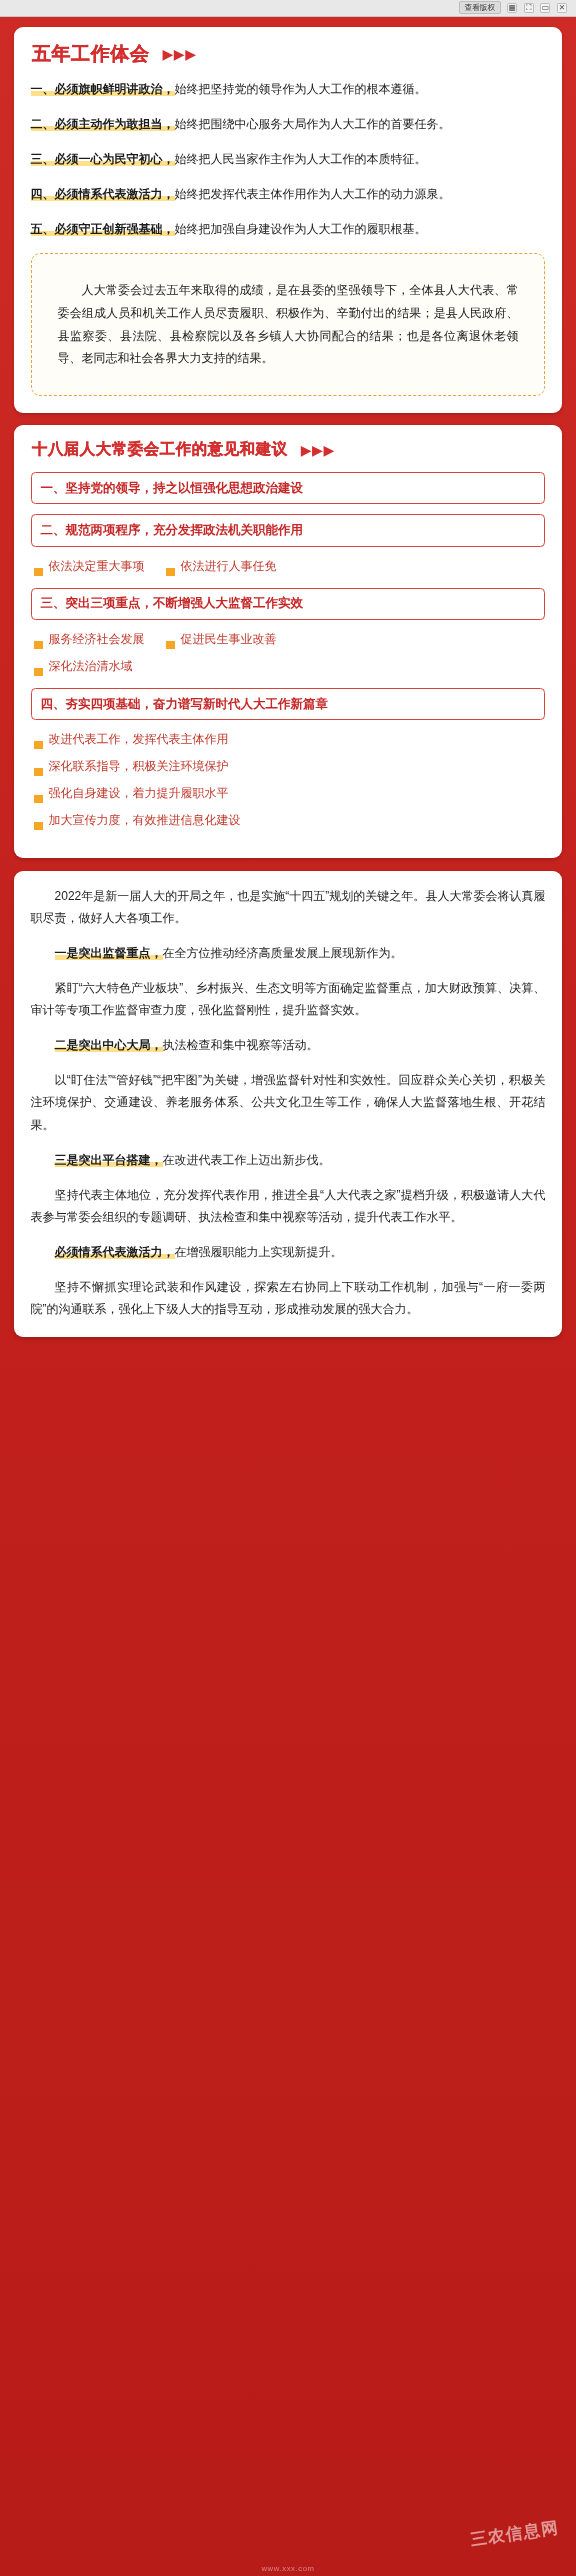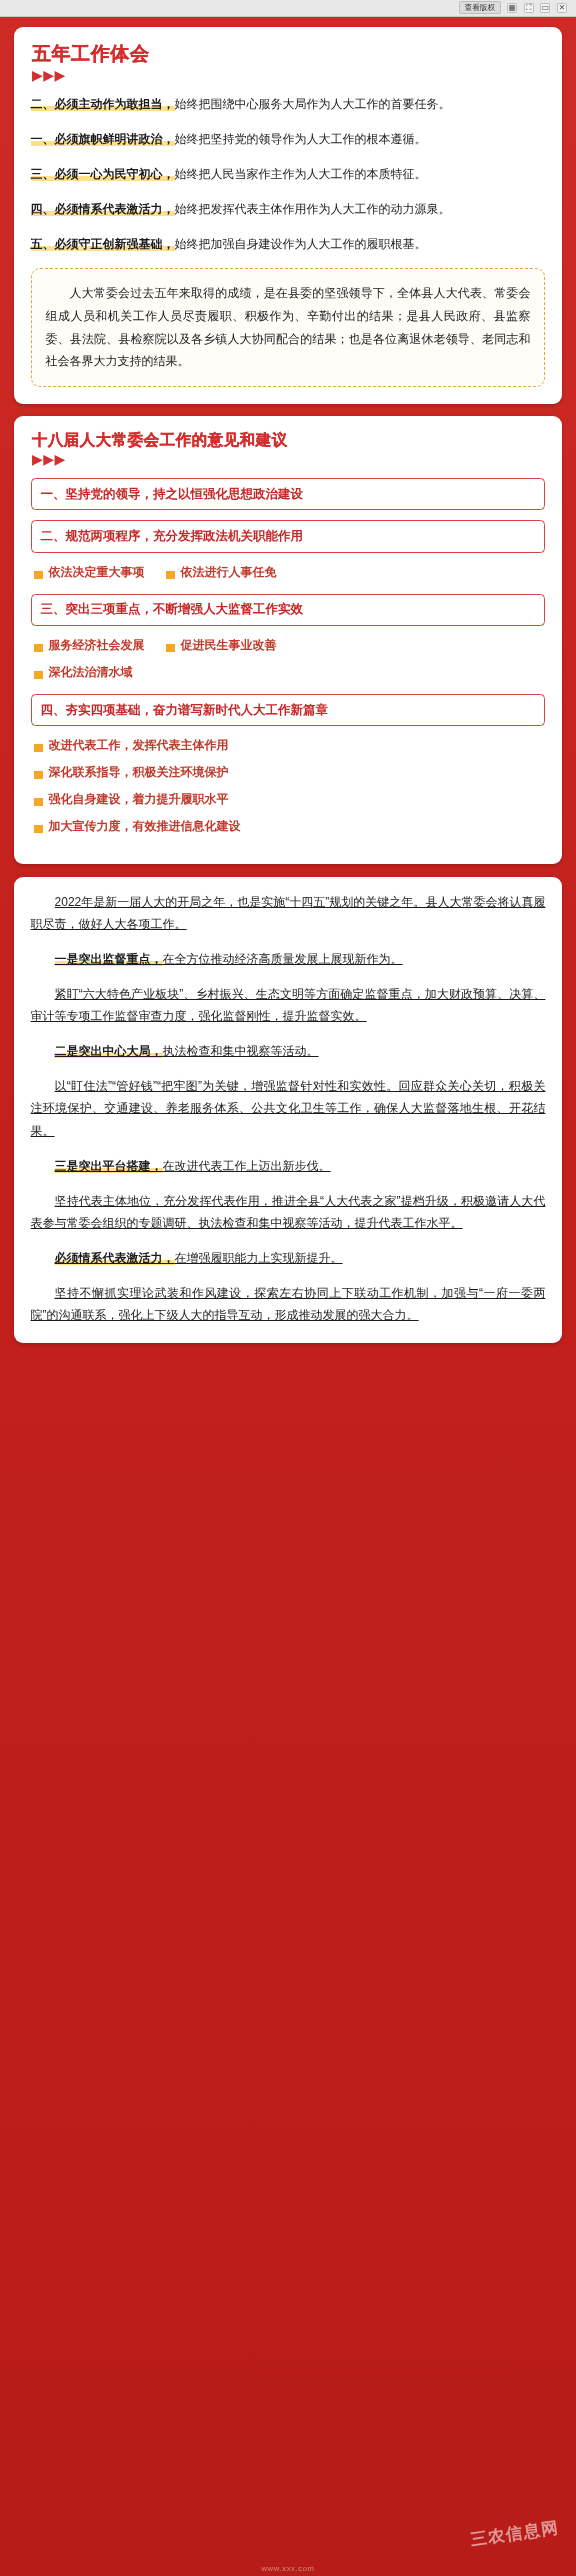--- a/index.html
+++ b/index.html
@@ -50,23 +50,23 @@
   .card {
     background:#ffffff;
     border-radius:9px;
     padding:14px 16.6px 16.6px 16.6px;
     margin-bottom:12.8px;
     box-shadow:0 1.3px 3.8px rgba(0,0,0,.18);
   }
 
   .sec-title {
     display:flex;
-    gap:1px;
+    align-items:center;
+    gap:13px;
     margin:0 0 11.5px 1.3px;
-    flex-direction:column;
   }
   .sec-title .txt {
     font-size:19px;
     font-weight:bold;
     color:#d32f2f;
     letter-spacing:0.6px;
     -webkit-text-stroke:0.3px #d32f2f;
   }
   .sec-title.small .txt { font-size:15.4px; }
   .arrows {
@@ -80,33 +80,33 @@
     font-size:12px;
     line-height:1.85;
     color:#1c1c1c;
     margin:0 0 12.8px 0;
     text-align:justify;
   }
   .para .hl {
     background:linear-gradient(transparent 62%, #ffe08a 62%);
     font-weight:bold;
   }
-  .para.indent { text-indent:2em;text-decoration:underline; }
+  .para.indent { text-indent:2em; }
   .para:last-child { margin-bottom:0; }
 
   
   .dashed {
     border:1.3px dashed #e8a33d;
     border-radius:9px;
     padding:12.8px 14px;
     margin-top:3.8px;
     background:#fffdf7;
   }
   .dashed p {
-    margin:0;
+    margin:12px;
     font-size:12px;
     line-height:1.9;
     text-indent:2em;
     text-align:justify;
   }
 
   
   .obox {
     border:1px solid #d9443c;
     border-radius:4.5px;
@@ -114,25 +114,25 @@
     margin:0 0 10.2px 0;
     font-size:12.5px;
     font-weight:bold;
     color:#c62828;
     line-height:1.5;
   }
   .sub-list { margin:0 0 11.5px 3.8px; }
   .sub-row { display:flex; flex-wrap:wrap; gap:22px; margin-bottom:7.7px; }
   .sub {
     display:flex;
-    align-items:center;
+    align-items:flex-end;
     gap:5.8px;
     font-size:12px;
     color:#c0392b;
-    font-weight:bold;
+    font-weight:normal;
     line-height:1.6;
   }
   .sq {
     width:8.3px; height:8.3px;
     background:#f5a623;
     display:inline-block;
     margin-top:4.5px;
     flex:0 0 auto;
   }
   .sub.stack { margin-bottom:7.7px; }
@@ -171,22 +171,22 @@
   </div>
 
   <div class="wrap">
 
     <div class="card">
       <div class="sec-title">
         <span class="txt">五年工作体会</span>
         <span class="arrows">▶▶▶</span>
       </div>
 
+      <p class="para"><span class="hl">一、必须旗帜鲜明讲政治，</span><span>始终把坚持党的领导作为人大工作的根本遵循。</span></p>
       <p class="para"><span class="hl">二、必须主动作为敢担当，</span><span>始终把围绕中心服务大局作为人大工作的首要任务。</span></p>
-      <p class="para"><span class="hl">一、必须旗帜鲜明讲政治，</span><span>始终把坚持党的领导作为人大工作的根本遵循。</span></p>
       <p class="para"><span class="hl">三、必须一心为民守初心，</span><span>始终把人民当家作主作为人大工作的本质特征。</span></p>
       <p class="para"><span class="hl">四、必须情系代表激活力，</span><span>始终把发挥代表主体作用作为人大工作的动力源泉。</span></p>
       <p class="para"><span class="hl">五、必须守正创新强基础，</span><span>始终把加强自身建设作为人大工作的履职根基。</span></p>
 
       <div class="dashed">
         <p>人大常委会过去五年来取得的成绩，是在县委的坚强领导下，全体县人大代表、常委会组成人员和机关工作人员尽责履职、积极作为、辛勤付出的结果；是县人民政府、县监察委、县法院、县检察院以及各乡镇人大协同配合的结果；也是各位离退休老领导、老同志和社会各界大力支持的结果。</p>
       </div>
     </div>
 
     <div class="card">

